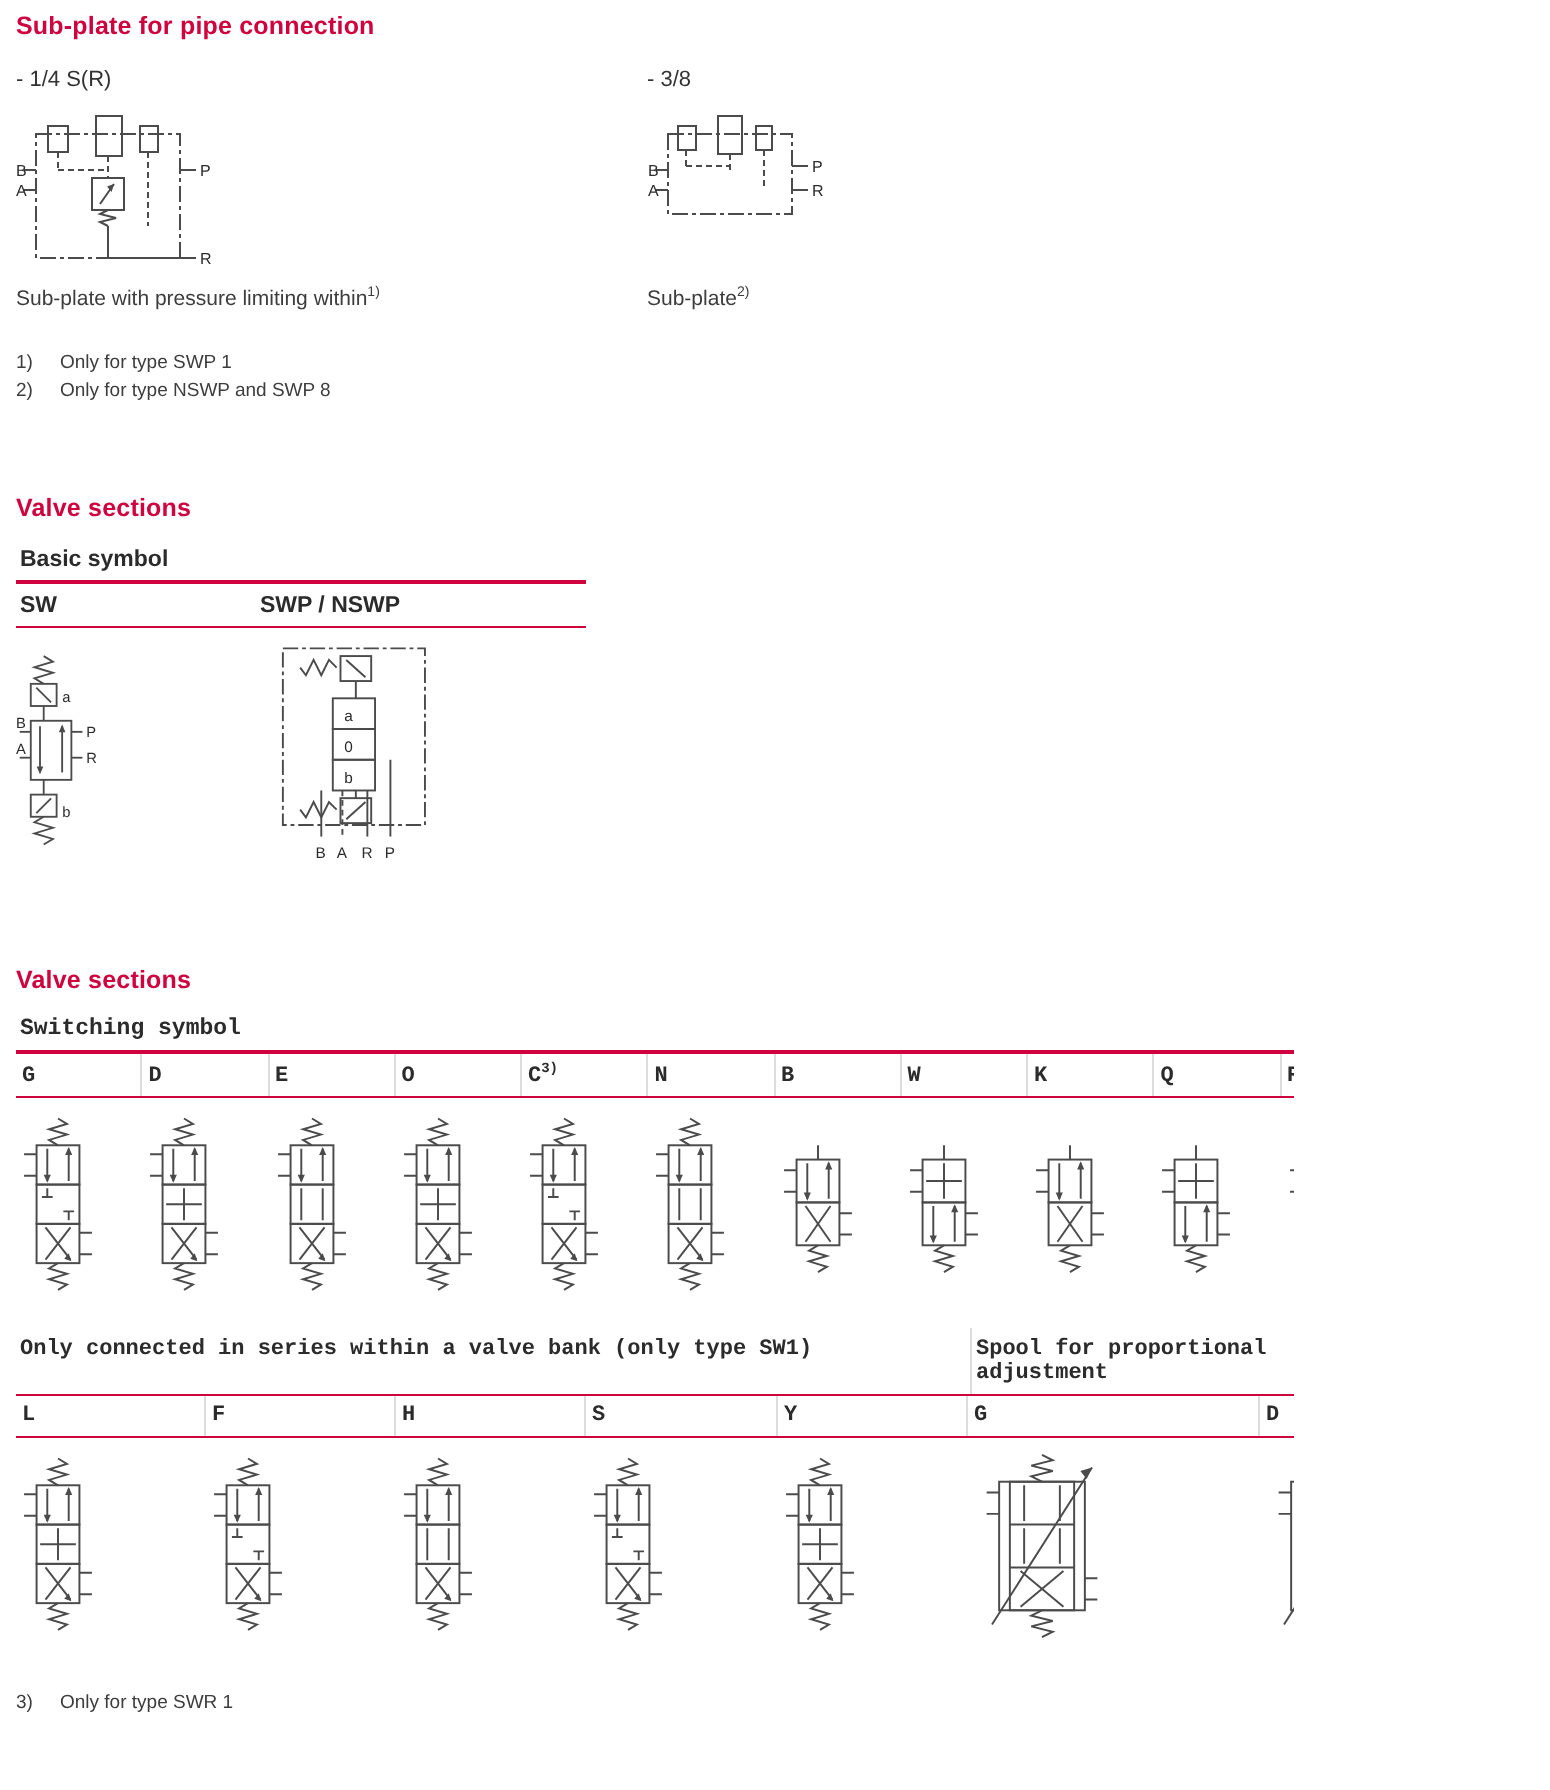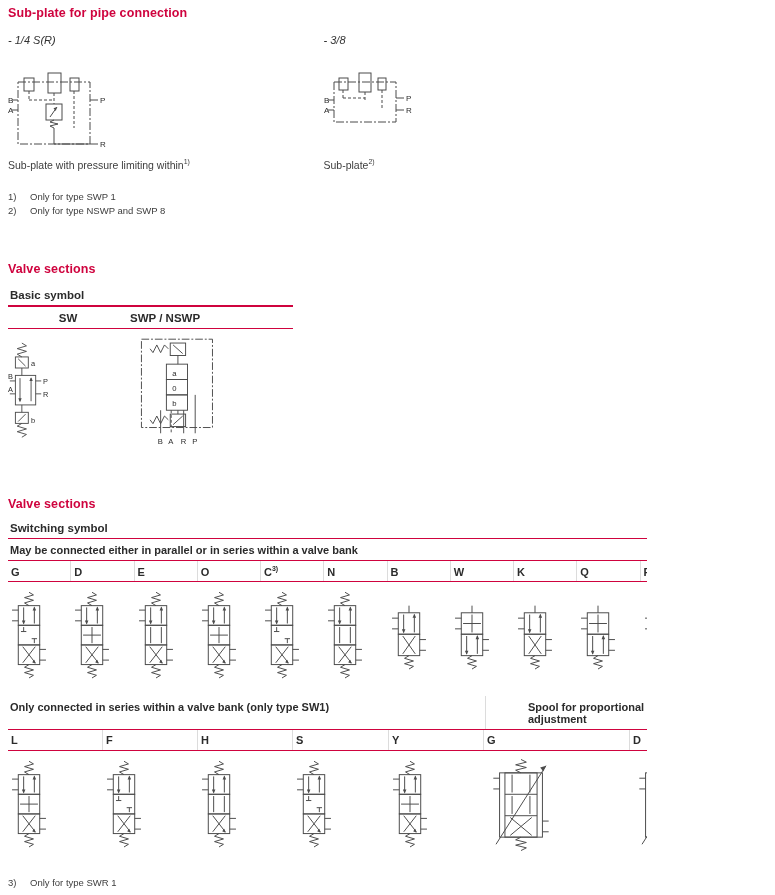--- a/index.html
+++ b/index.html
@@ -7,49 +7,49 @@
   body { font-family:"Liberation Sans","DejaVu Sans",sans-serif; color:#262626; }
   .page { width:647px; height:895px; padding:6px 8px 10px 8px; overflow:hidden; }
 
   .h-red { color:#cf033e; font-size:12.5px; font-weight:bold; letter-spacing:.1px; }
   .mb14 { margin-bottom:14px; }
   .mb6 { margin-bottom:6px; }
 
   
   .subplate-row { display:flex; }
   .subplate-col { width:392px; }
-  .size-label { font-size:11px; color:#333; margin-bottom:24px;font-style:italic; }
+  .size-label { font-size:11px; color:#333; margin-bottom:9px; }
   .diagram-box { height:88px; }
   .caption { font-size:10.5px; color:#3d3d3d; }
   .caption sup, .fn sup { font-size:7px; }
   .footnotes { margin-top:20px; }
   .fn { display:flex; font-size:9.5px; color:#3d3d3d; margin-bottom:3px; }
   .fn-num { width:22px; flex:0 0 22px; }
 
   
   .sec-basic { margin-top:46px; }
   .narrow { width:285px; margin-top:8px; }
   .subhead { font-weight:bold; font-size:11.5px; color:#2b2b2b; padding:5px 2px 4px 2px; }
   .redline { border:0; border-top:1px solid #cf033e; height:0; }
   .twocol { display:flex; }
-  .twocol .c1 { width:120px; flex:0 0 120px;text-align:center; }
+  .twocol .c1 { width:120px; flex:0 0 120px; }
   .basic-diagrams { display:flex; margin-top:6px; }
   .basic-diagrams .d1 { width:120px; flex:0 0 120px; padding-top:4px; }
 
   
   .sec-switch { margin-top:44px; }
-  .fullw { width:759px; }
+  .fullw { width:759px;font-family:Liberation Mono, monospace; }
   .band { font-weight:bold; font-size:11px; color:#2b2b2b; padding:5px 2px 4px 2px; }
   .grid12 { display:grid; grid-template-columns:repeat(12,1fr); width:759px; }
   .grid7  { display:grid; grid-template-columns:95px 95px 95px 96px 95px 146px auto; width:759px; }
   .hdr-cell { font-weight:bold; font-size:11px; color:#2b2b2b; padding:4px 2px 4px 3px; border-right:1px solid #dcdcdc; }
   .grid12 .hdr-cell:last-child, .grid7 .hdr-cell:last-child { border-right:0; }
   .hdr-cell sup { font-size:7px; }
   .sym-cell { padding:4px 0 6px 1px; }
-  .band2 { display:flex; width:759px;gap:40px; }
+  .band2 { display:flex; width:759px; }
   .band2 .b-left { width:478px; flex:0 0 478px; border-right:1px solid #dcdcdc; }
   .band2 .b-right { width:150px; }
   .footnote3 { margin-top:12px; }
 
   svg text { font-family:"Liberation Sans","DejaVu Sans",sans-serif; }
   .plab { font-size:8px; fill:#2b2b2b; }
   .dlab { font-size:8px; fill:#2b2b2b; }
 </style>
 </head>
 <body>
@@ -345,21 +345,20 @@
       </div>
     </div>
   </section>
 
   <section class="sec-switch">
     <div class="h-red mb6">Valve sections</div>
 
     <div class="fullw">
       <div class="subhead">Switching symbol</div>
       <hr class="redline">
-      <div class="band">May be connected either in parallel or in series within a valve bank</div>
       <hr class="redline">
 
       <div class="grid12">
         <div class="hdr-cell"><span>G</span><sup></sup></div>
         <div class="hdr-cell"><span>D</span><sup></sup></div>
         <div class="hdr-cell"><span>E</span><sup></sup></div>
         <div class="hdr-cell"><span>O</span><sup></sup></div>
         <div class="hdr-cell"><span>C</span><sup>3)</sup></div>
         <div class="hdr-cell"><span>N</span><sup></sup></div>
         <div class="hdr-cell"><span>B</span><sup></sup></div>

